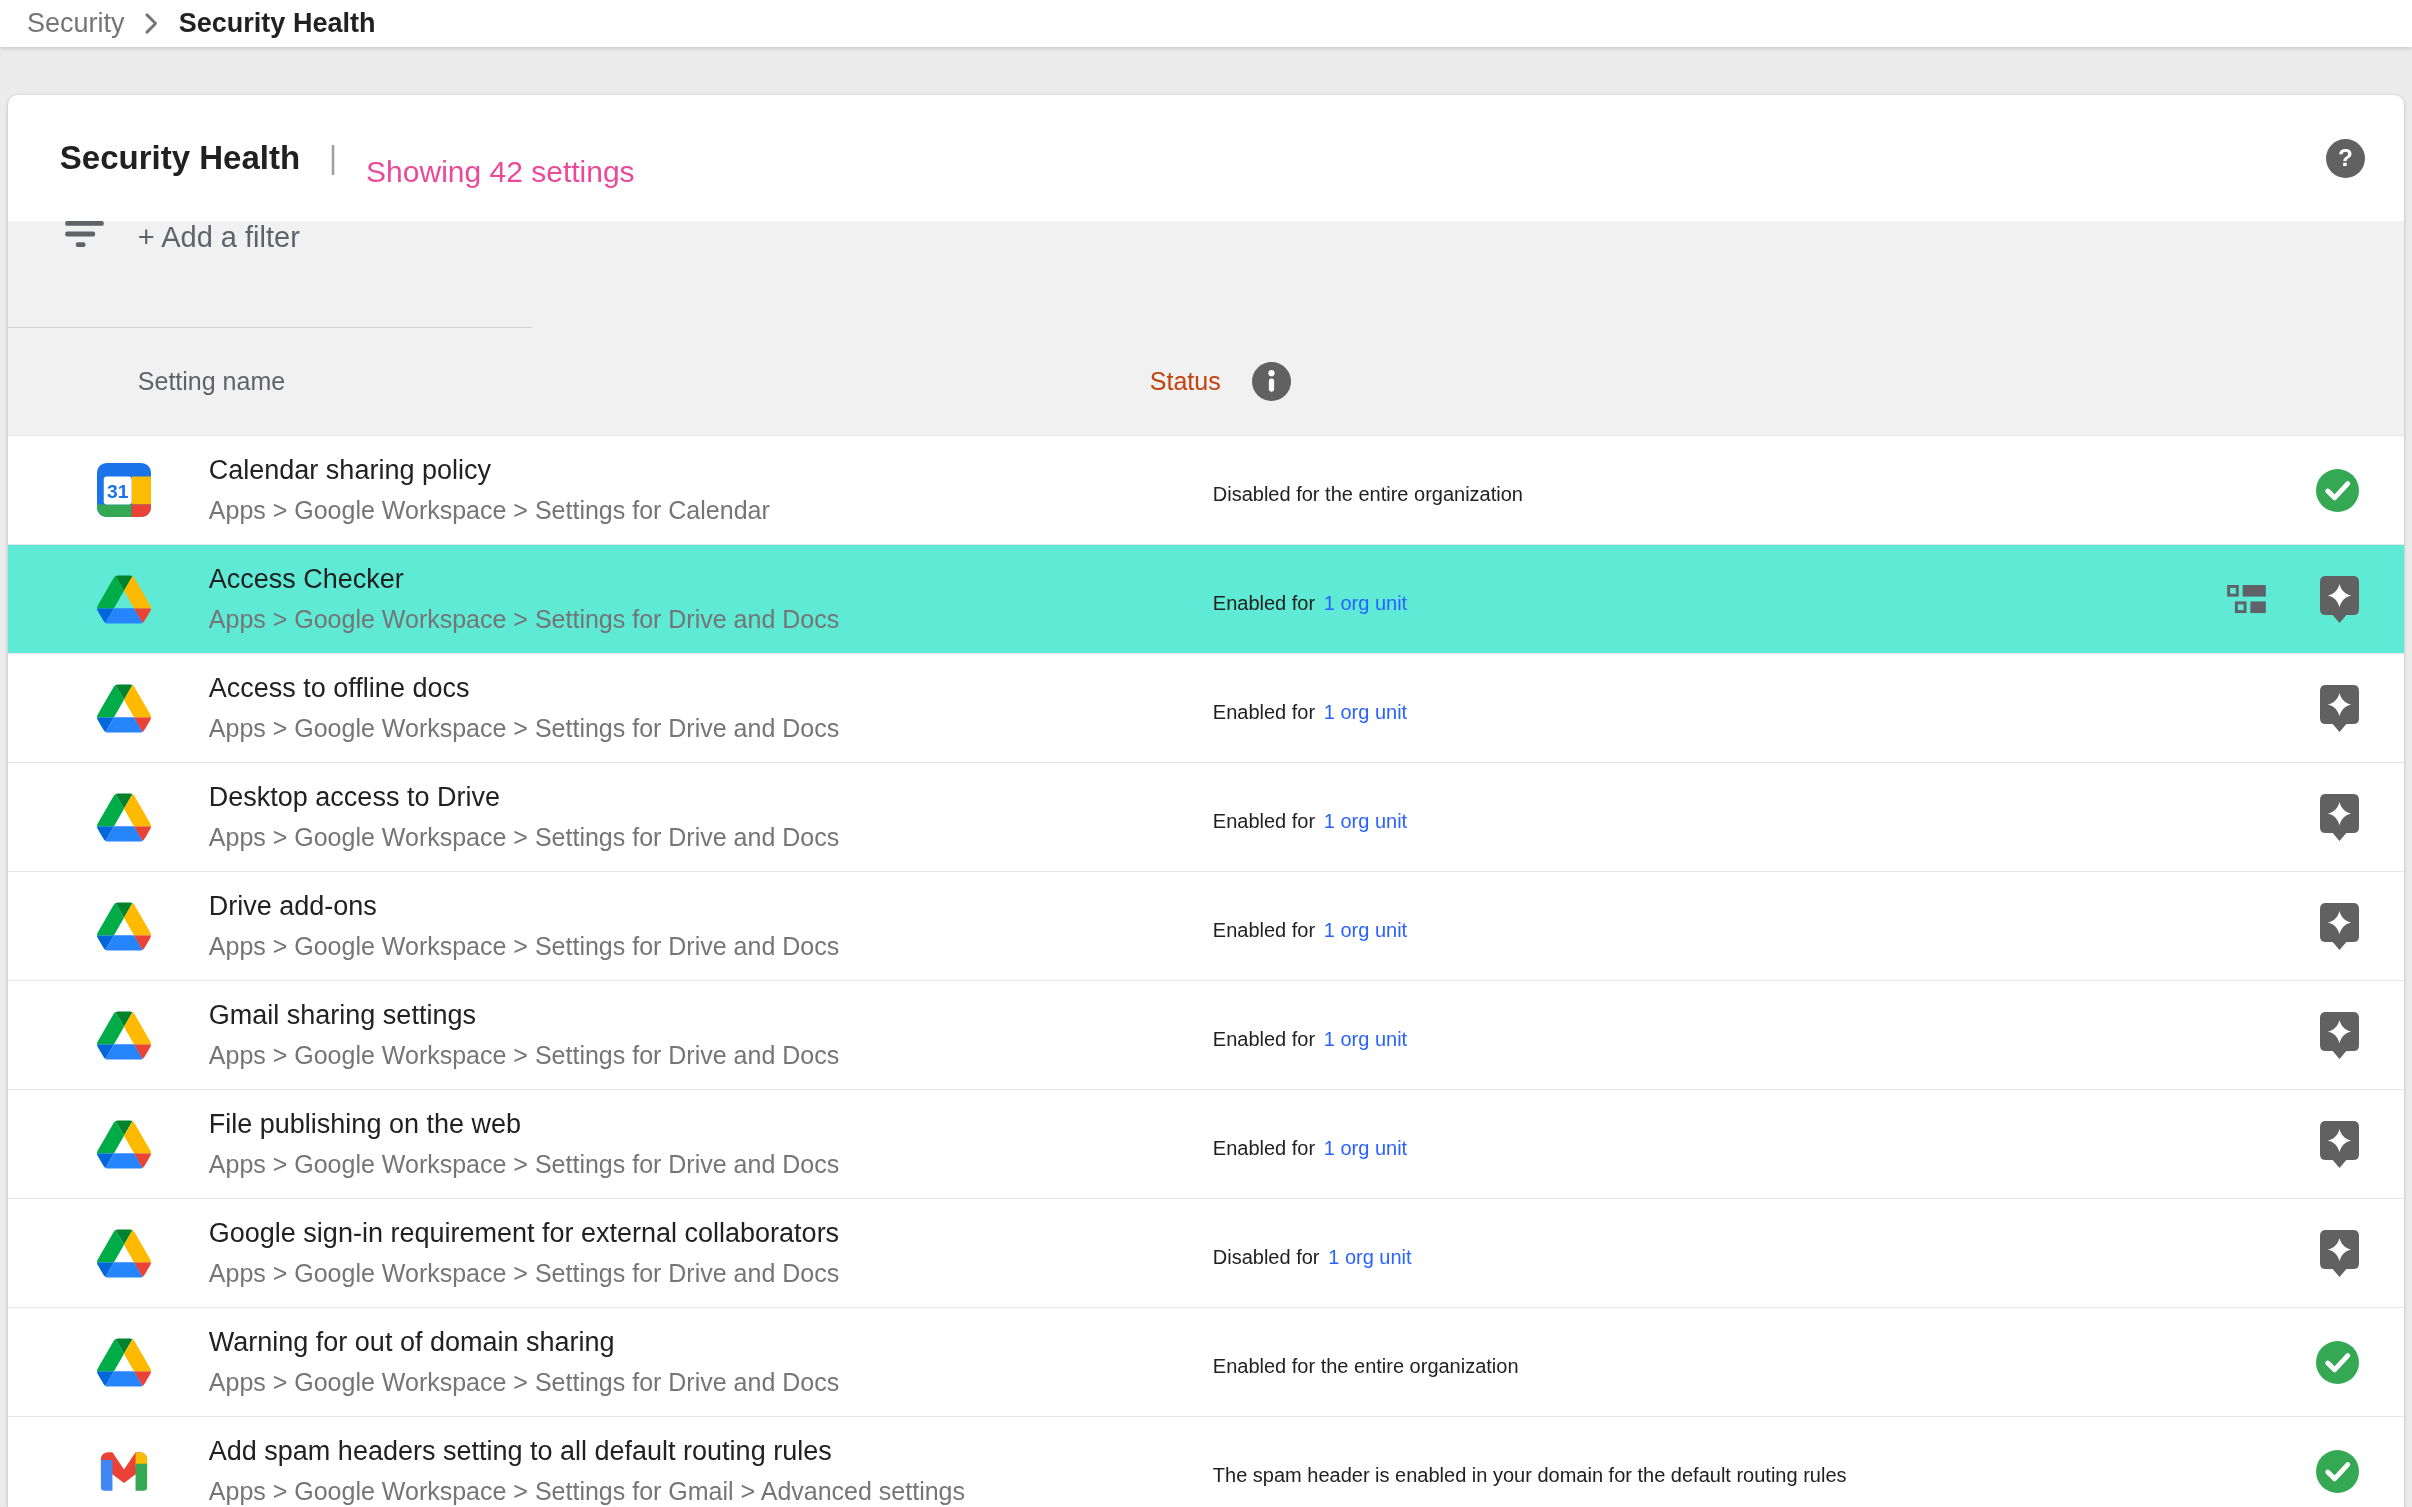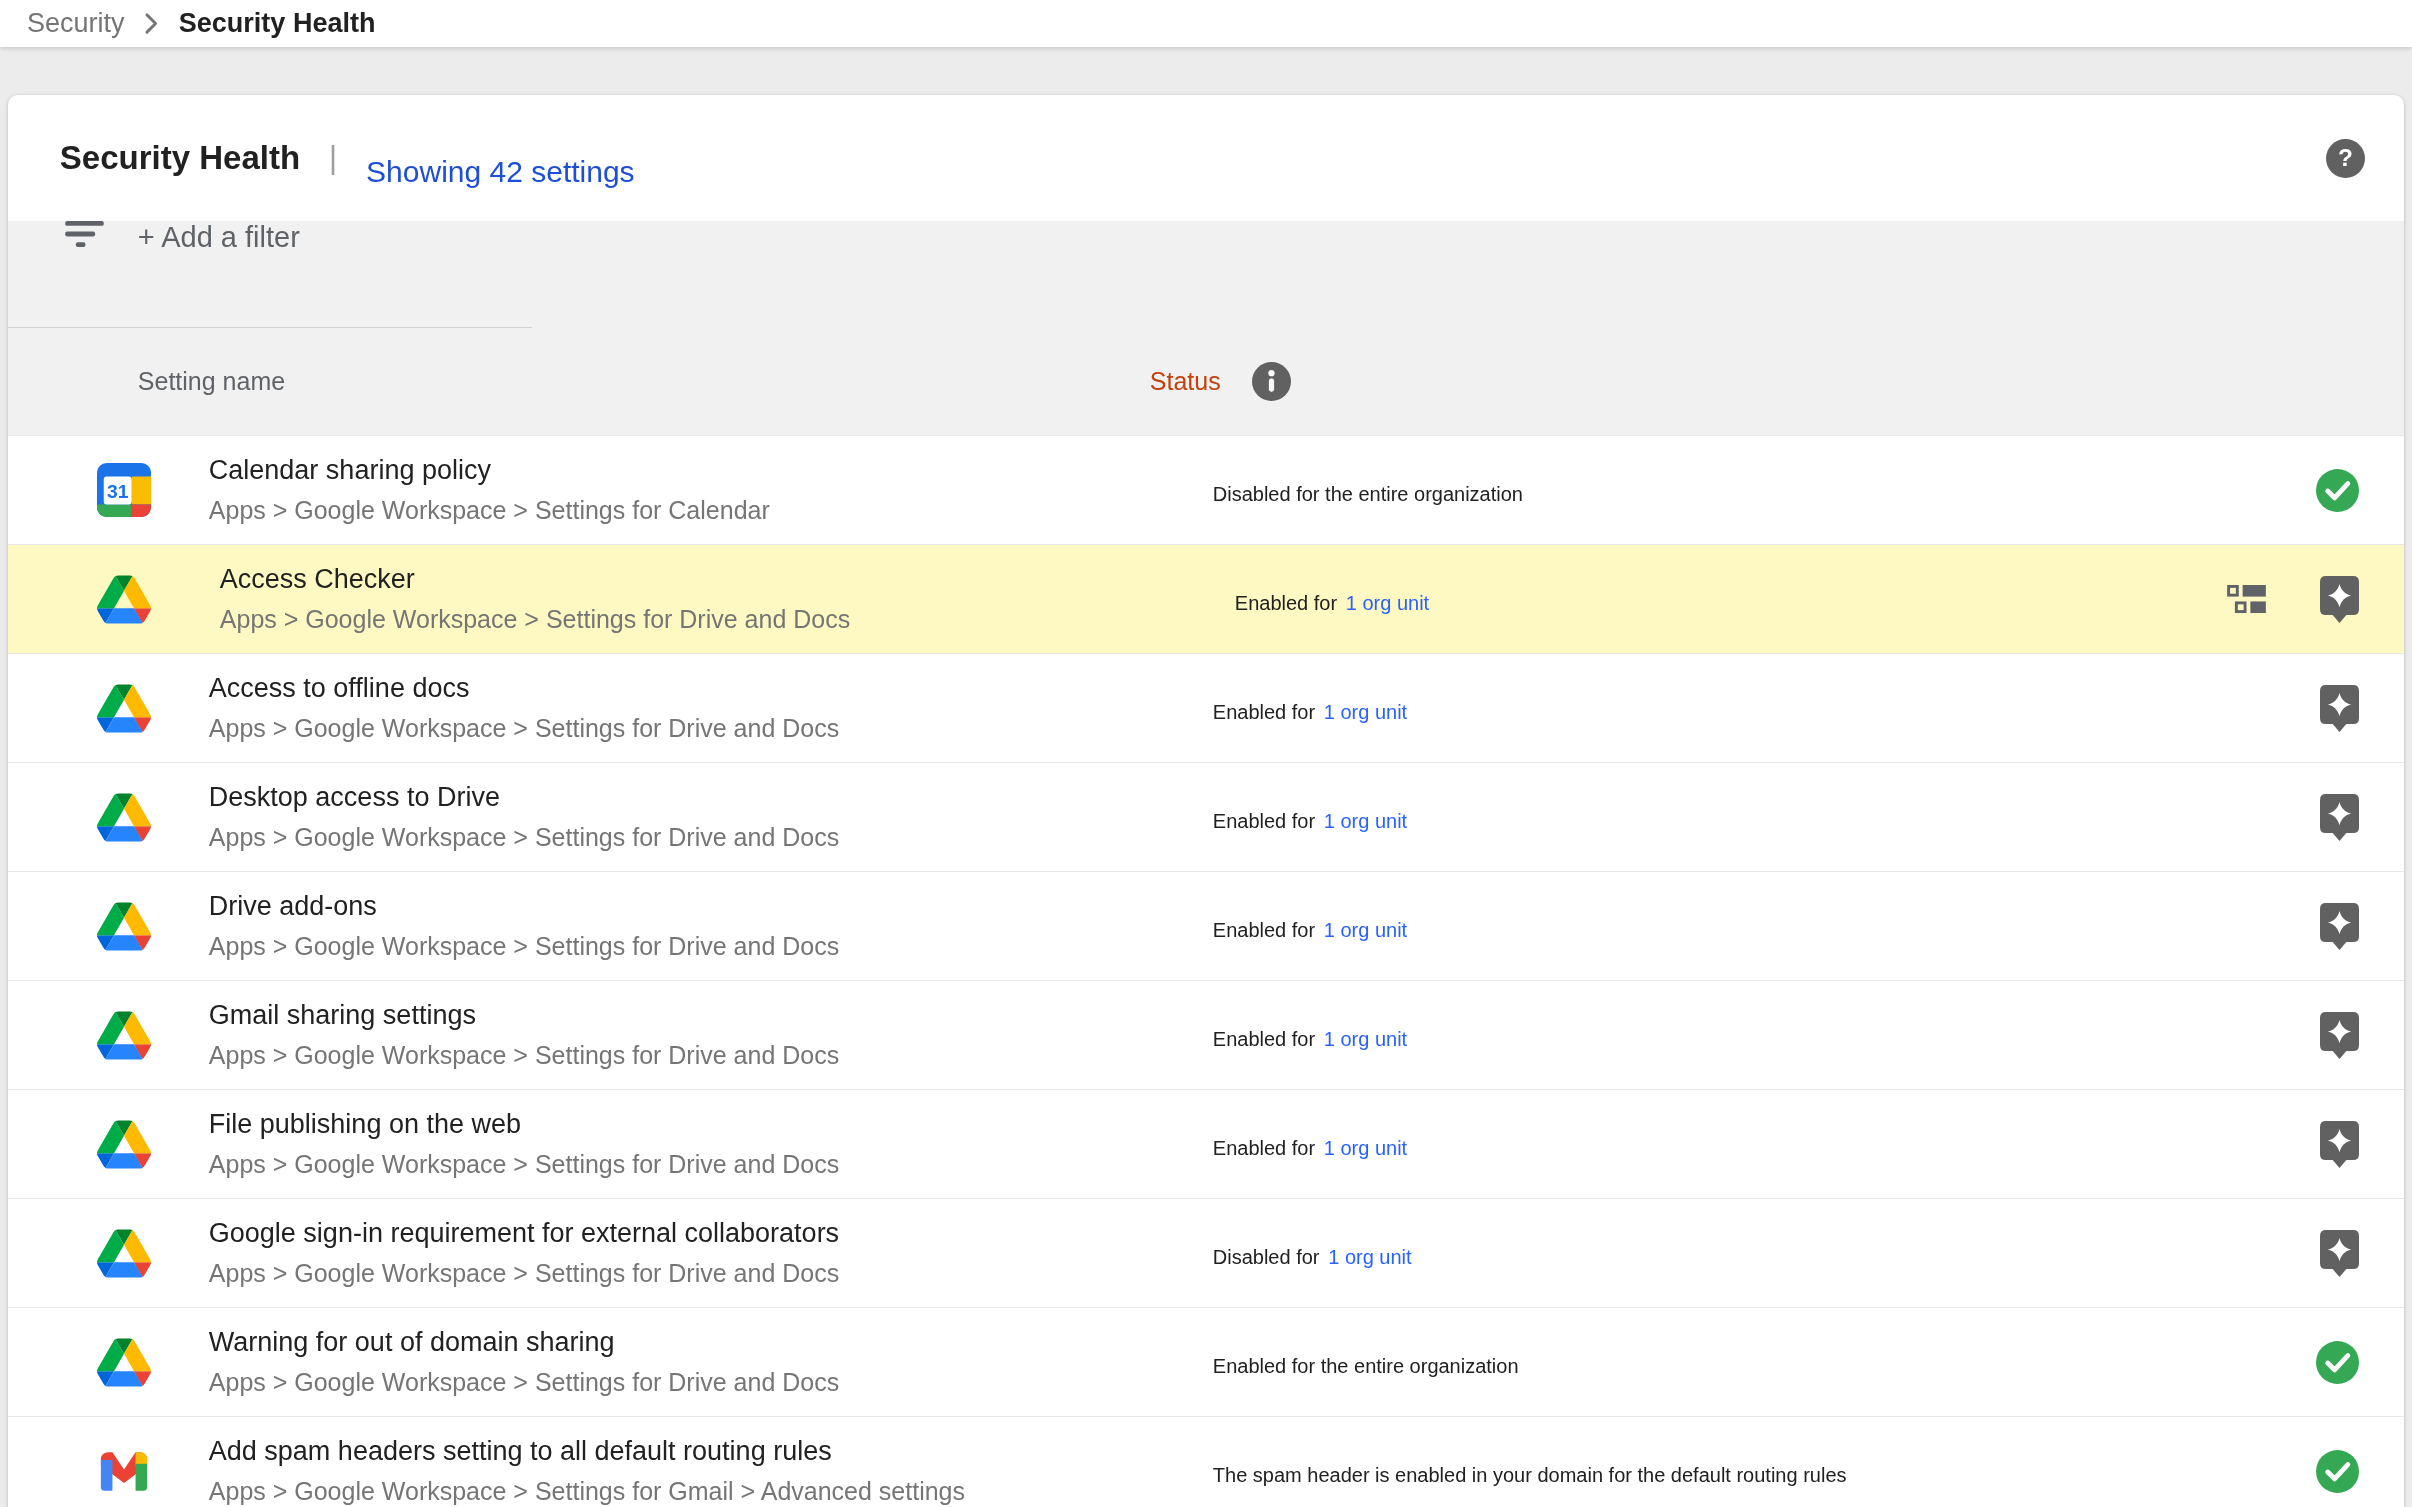--- a/index.html
+++ b/index.html
@@ -33,21 +33,21 @@
     box-shadow:0 1px 3.9px rgba(0,0,0,.25);
     overflow:hidden;
   }
   .card-header {
     height:126px;
     display:flex; align-items:center;
     padding:0 39px 0 52px;
   }
   .page-title { font-size:33px; font-weight:bold; color:#212121; }
   .title-divider { font-size:31px; color:#9e9e9e; margin:0 29px; font-weight:normal; }
-  .showing { font-size:30px; color:#1d4ed8;margin-top:27px; }
+  .showing { font-size:30px; color:#ec4899;margin-top:27px; }
   .help-btn { margin-left:auto; cursor:pointer; display:flex; }
 
   
   .band { background:#f1f1f1; }
   .filter-row {
     height:107px; position:relative;
     display:flex; align-items:flex-start;
     padding-left:56px;
   }
   .filter-label { font-size:29px; color:#5f6368; margin-left:33px; cursor:pointer; }
@@ -64,21 +64,21 @@
   .col-status-label { font-size:25px; color:#c2410c; }
   .col-status-wrap .info { margin-left:31px; display:flex; }
 
   
   .row {
     height:109px; display:flex; align-items:stretch;
     border-top:1.9px solid #e6e6e6;
     background:#ffffff;
     padding-left:47px;
   }
-  .row.highlighted { background:#fef9c3;gap:11px; }
+  .row.highlighted { background:#5eead4; }
   .cell-icon { width:138px; display:flex; align-items:center; justify-content:center; flex:none; }
   .cell-main {
     width:1004px; flex:none;
     display:flex; flex-direction:column; justify-content:center; gap:9.7px;margin-left:16px;
   }
   .row-name { font-size:27px; color:#212121; line-height:31px; }
   .row-path { font-size:25px; color:#757575; line-height:29px; }
   .cell-status { flex:1; display:flex; align-items:center; font-size:20px; color:#212121;margin-top:8px; }
   .org-link { color:#2962ff; margin-left:8.7px; cursor:pointer; }
   .cell-actions {

